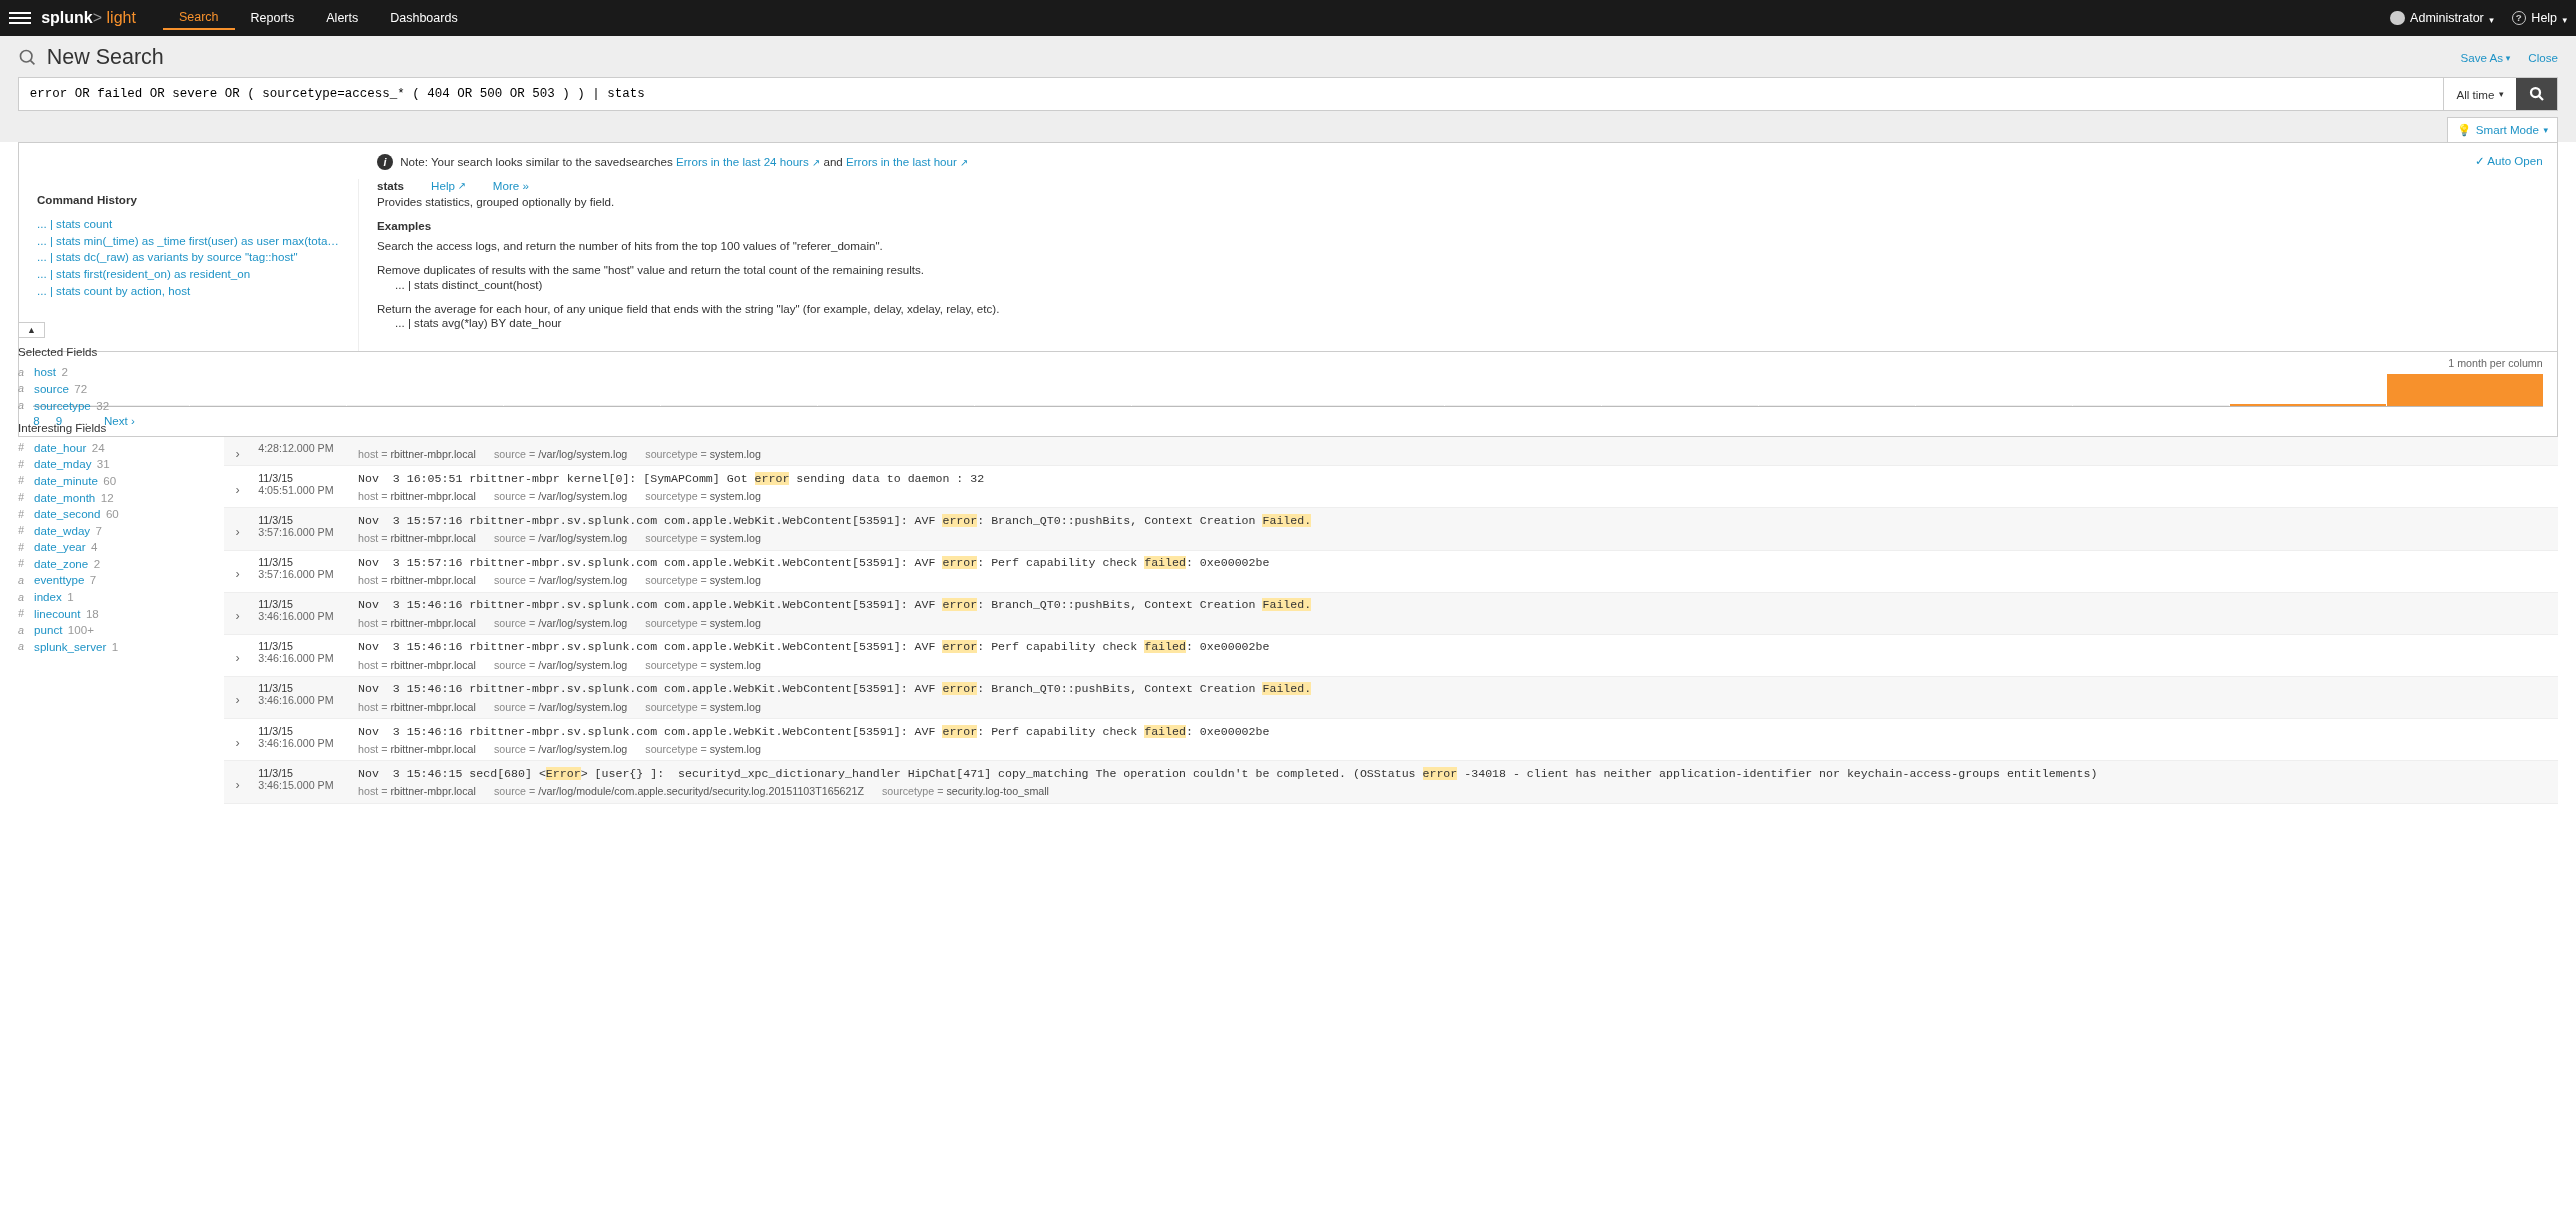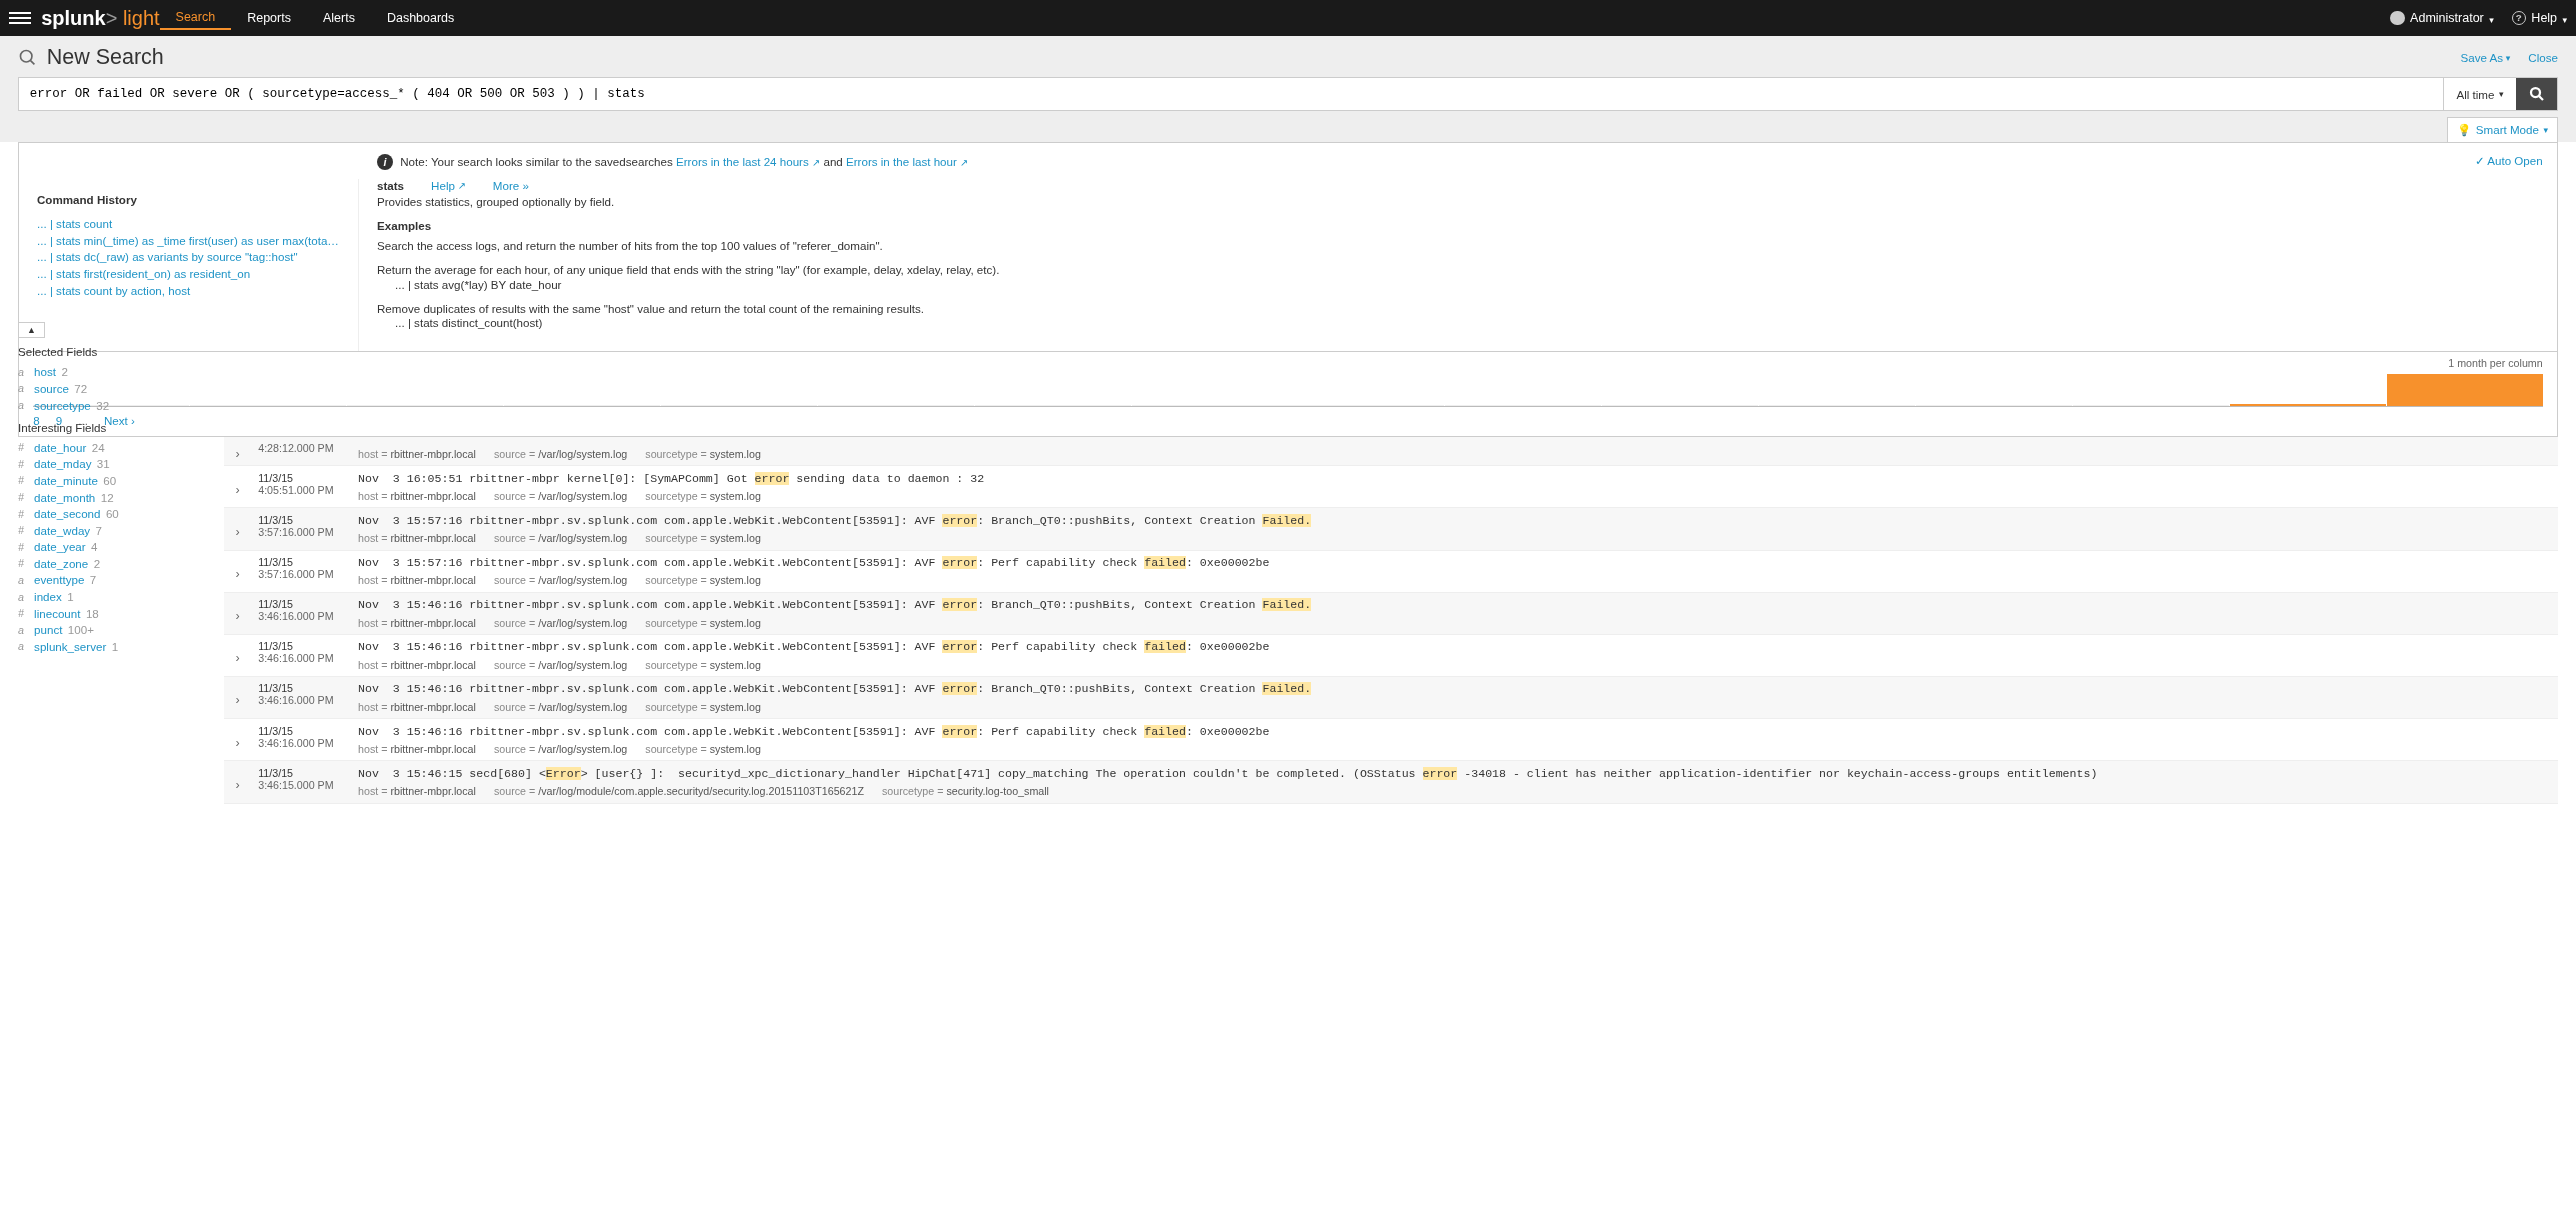--- a/index.html
+++ b/index.html
@@ -1,20 +1,20 @@
 <!DOCTYPE html>
 <html style="font-size:14.3px"><head>
 <meta charset="utf-8">
 <style>
 * { box-sizing: border-box; margin: 0; padding: 0; }
 body { font-family: "Helvetica Neue", Arial, sans-serif; font-size: 11.6px; color: #333; background: #fff; }
 .top-nav { background: #1a1a1a; height: 36px; display: flex; align-items: center; padding: 0 9px; color: #fff; }
 .hamburger { width: 21.5px; height: 21.5px; display: flex; flex-direction: column; justify-content: center; gap: 3.6px; margin-right: 10.7px; cursor: pointer; }
 .hamburger span { height: 1.8px; background: #fff; }
-.brand { font-size: 20px; font-weight: 300; }
+.brand { font-size: 16px; font-weight: 300; margin-right: 27px; }
 .brand .bold { font-weight: 600; }
 .brand .gt { color: #999; }
 .brand .light { color: #f7912c; font-weight: 300; }
 .nav-links { display: flex; gap: 0; }
 .nav-link { padding: 0 16px; height: 24px; display: flex; align-items: center; color: #fff; cursor: pointer; font-size: 12.5px; }
 .nav-link.active { color: #f7912c; border-bottom: 2.7px solid #f7912c; }
 .nav-spacer { flex: 1; }
 .user-section { display: flex; align-items: center; gap: 18px; }
 .user-item { display: flex; align-items: flex-end; gap: 5.4px; cursor: pointer; font-size: 12.5px; }
 .user-icon { width: 14.3px; height: 14.3px; background: #ccc; border-radius: 50%; }
@@ -194,26 +194,26 @@
         </span>
       <span class="cmd-link">More »</span>
     </div>
     <div class="cmd-desc">Provides statistics, grouped optionally by field.</div>
     <div class="cmd-ex-title">Examples</div>
     <div id="examples-list">
         <div class="cmd-example">
           <div>Search the access logs, and return the number of hits from the top 100 values of "referer_domain".</div>
         </div>
         <div class="cmd-example">
+          <div>Remove duplicates of results with the same "host" value and return the total count of the remaining results.</div>
+          <div class="code">... | stats distinct_count(host)</div>
+        </div>
+        <div class="cmd-example">
           <div>Return the average for each hour, of any unique field that ends with the string "lay" (for example, delay, xdelay, relay, etc).</div>
           <div class="code">... | stats avg(*lay) BY date_hour</div>
-        </div>
-        <div class="cmd-example">
-          <div>Remove duplicates of results with the same "host" value and return the total count of the remaining results.</div>
-          <div class="code">... | stats distinct_count(host)</div>
         </div>
       </div>
   </div>
 </div>
 
 <div class="timeline-wrap">
   <span class="timeline-label">1 month per column</span>
   <div class="timeline-chart" id="timeline-chart">
       <div class="timeline-bar" style="height: 0.9px; background: rgb(238, 238, 238);"></div>
       <div class="timeline-bar" style="height: 0.9px; background: rgb(238, 238, 238);"></div>

